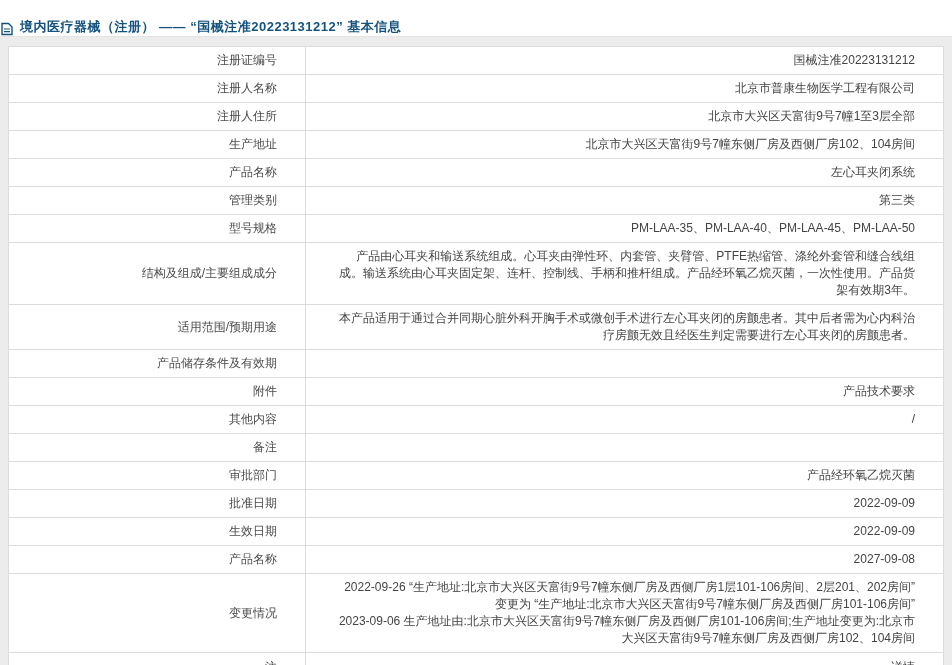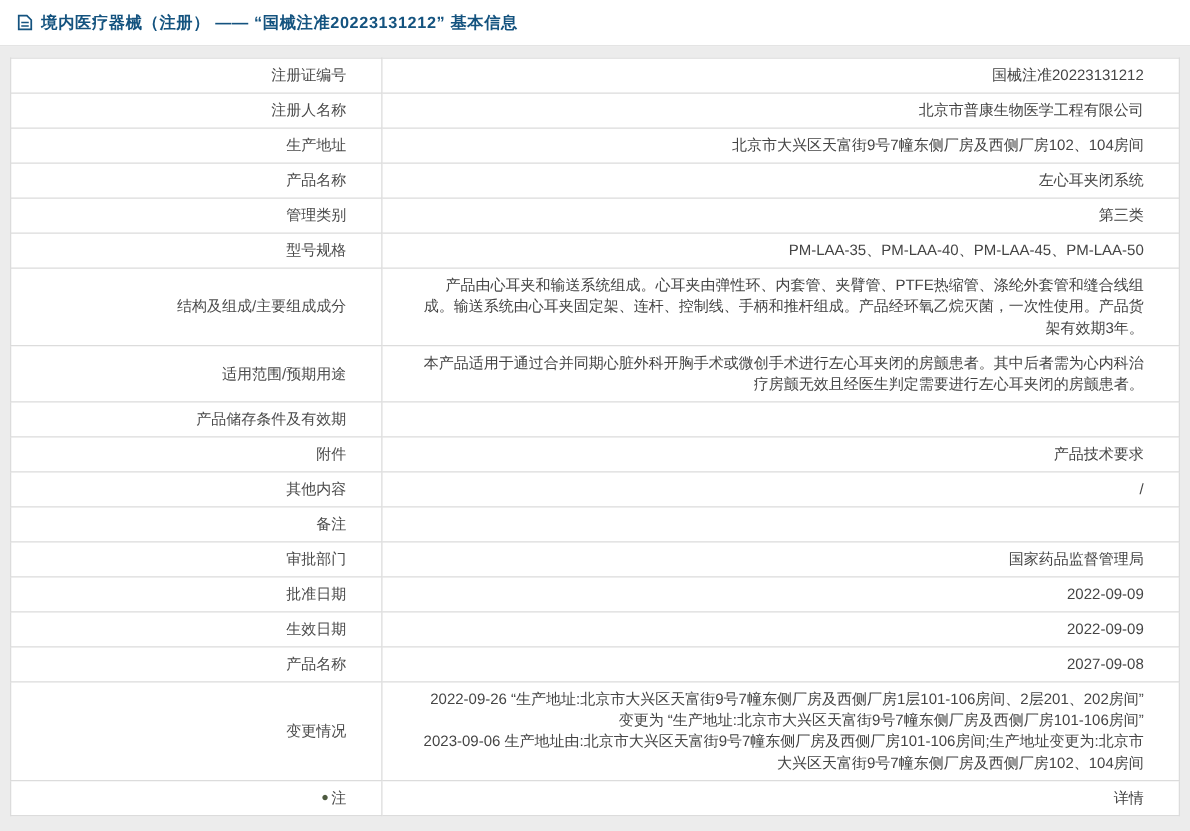--- a/index.html
+++ b/index.html
@@ -12,23 +12,23 @@
     overflow: hidden;
     background: #ececec;
     font-family: "Liberation Sans", "DejaVu Sans", sans-serif;
     font-size: 12px;
     color: #444;
   }
   .page-header {
     background: #ffffff;
     height: 36px;
     display: flex;
-    align-items: center;
+    align-items: flex-end;
     gap: 6px;
-    padding: 0 13px;
+    padding: 0 0;
     border-bottom: 1px solid #e4e4e4;
   }
   .page-header .title {
     color: #14537f;
     font-weight: bold;
     font-size: 13px;
     letter-spacing: 0.5px;
   }
   .doc-icon {
     display: inline-flex;
@@ -92,20 +92,24 @@
     <tbody>
         <tr>
           <td class="cell-label"><span>注册证编号</span></td>
           <td class="cell-value">国械注准20223131212</td>
         </tr>
         <tr>
           <td class="cell-label"><span>注册人名称</span></td>
           <td class="cell-value">北京市普康生物医学工程有限公司</td>
         </tr>
         <tr>
+          <td class="cell-label"><span>注册人住所</span></td>
+          <td class="cell-value">北京市大兴区天富街9号7幢1至3层全部</td>
+        </tr>
+        <tr>
           <td class="cell-label"><span>生产地址</span></td>
           <td class="cell-value">北京市大兴区天富街9号7幢东侧厂房及西侧厂房102、104房间</td>
         </tr>
         <tr>
           <td class="cell-label"><span>产品名称</span></td>
           <td class="cell-value">左心耳夹闭系统</td>
         </tr>
         <tr>
           <td class="cell-label"><span>管理类别</span></td>
           <td class="cell-value">第三类</td>
@@ -133,21 +137,21 @@
         <tr>
           <td class="cell-label"><span>其他内容</span></td>
           <td class="cell-value">/</td>
         </tr>
         <tr>
           <td class="cell-label"><span>备注</span></td>
           <td class="cell-value"></td>
         </tr>
         <tr>
           <td class="cell-label"><span>审批部门</span></td>
-          <td class="cell-value">国家药品监督管理局</td>
+          <td class="cell-value">产品经环氧乙烷灭菌</td>
         </tr>
         <tr>
           <td class="cell-label"><span>批准日期</span></td>
           <td class="cell-value">2022-09-09</td>
         </tr>
         <tr>
           <td class="cell-label"><span>生效日期</span></td>
           <td class="cell-value">2022-09-09</td>
         </tr>
         <tr>

